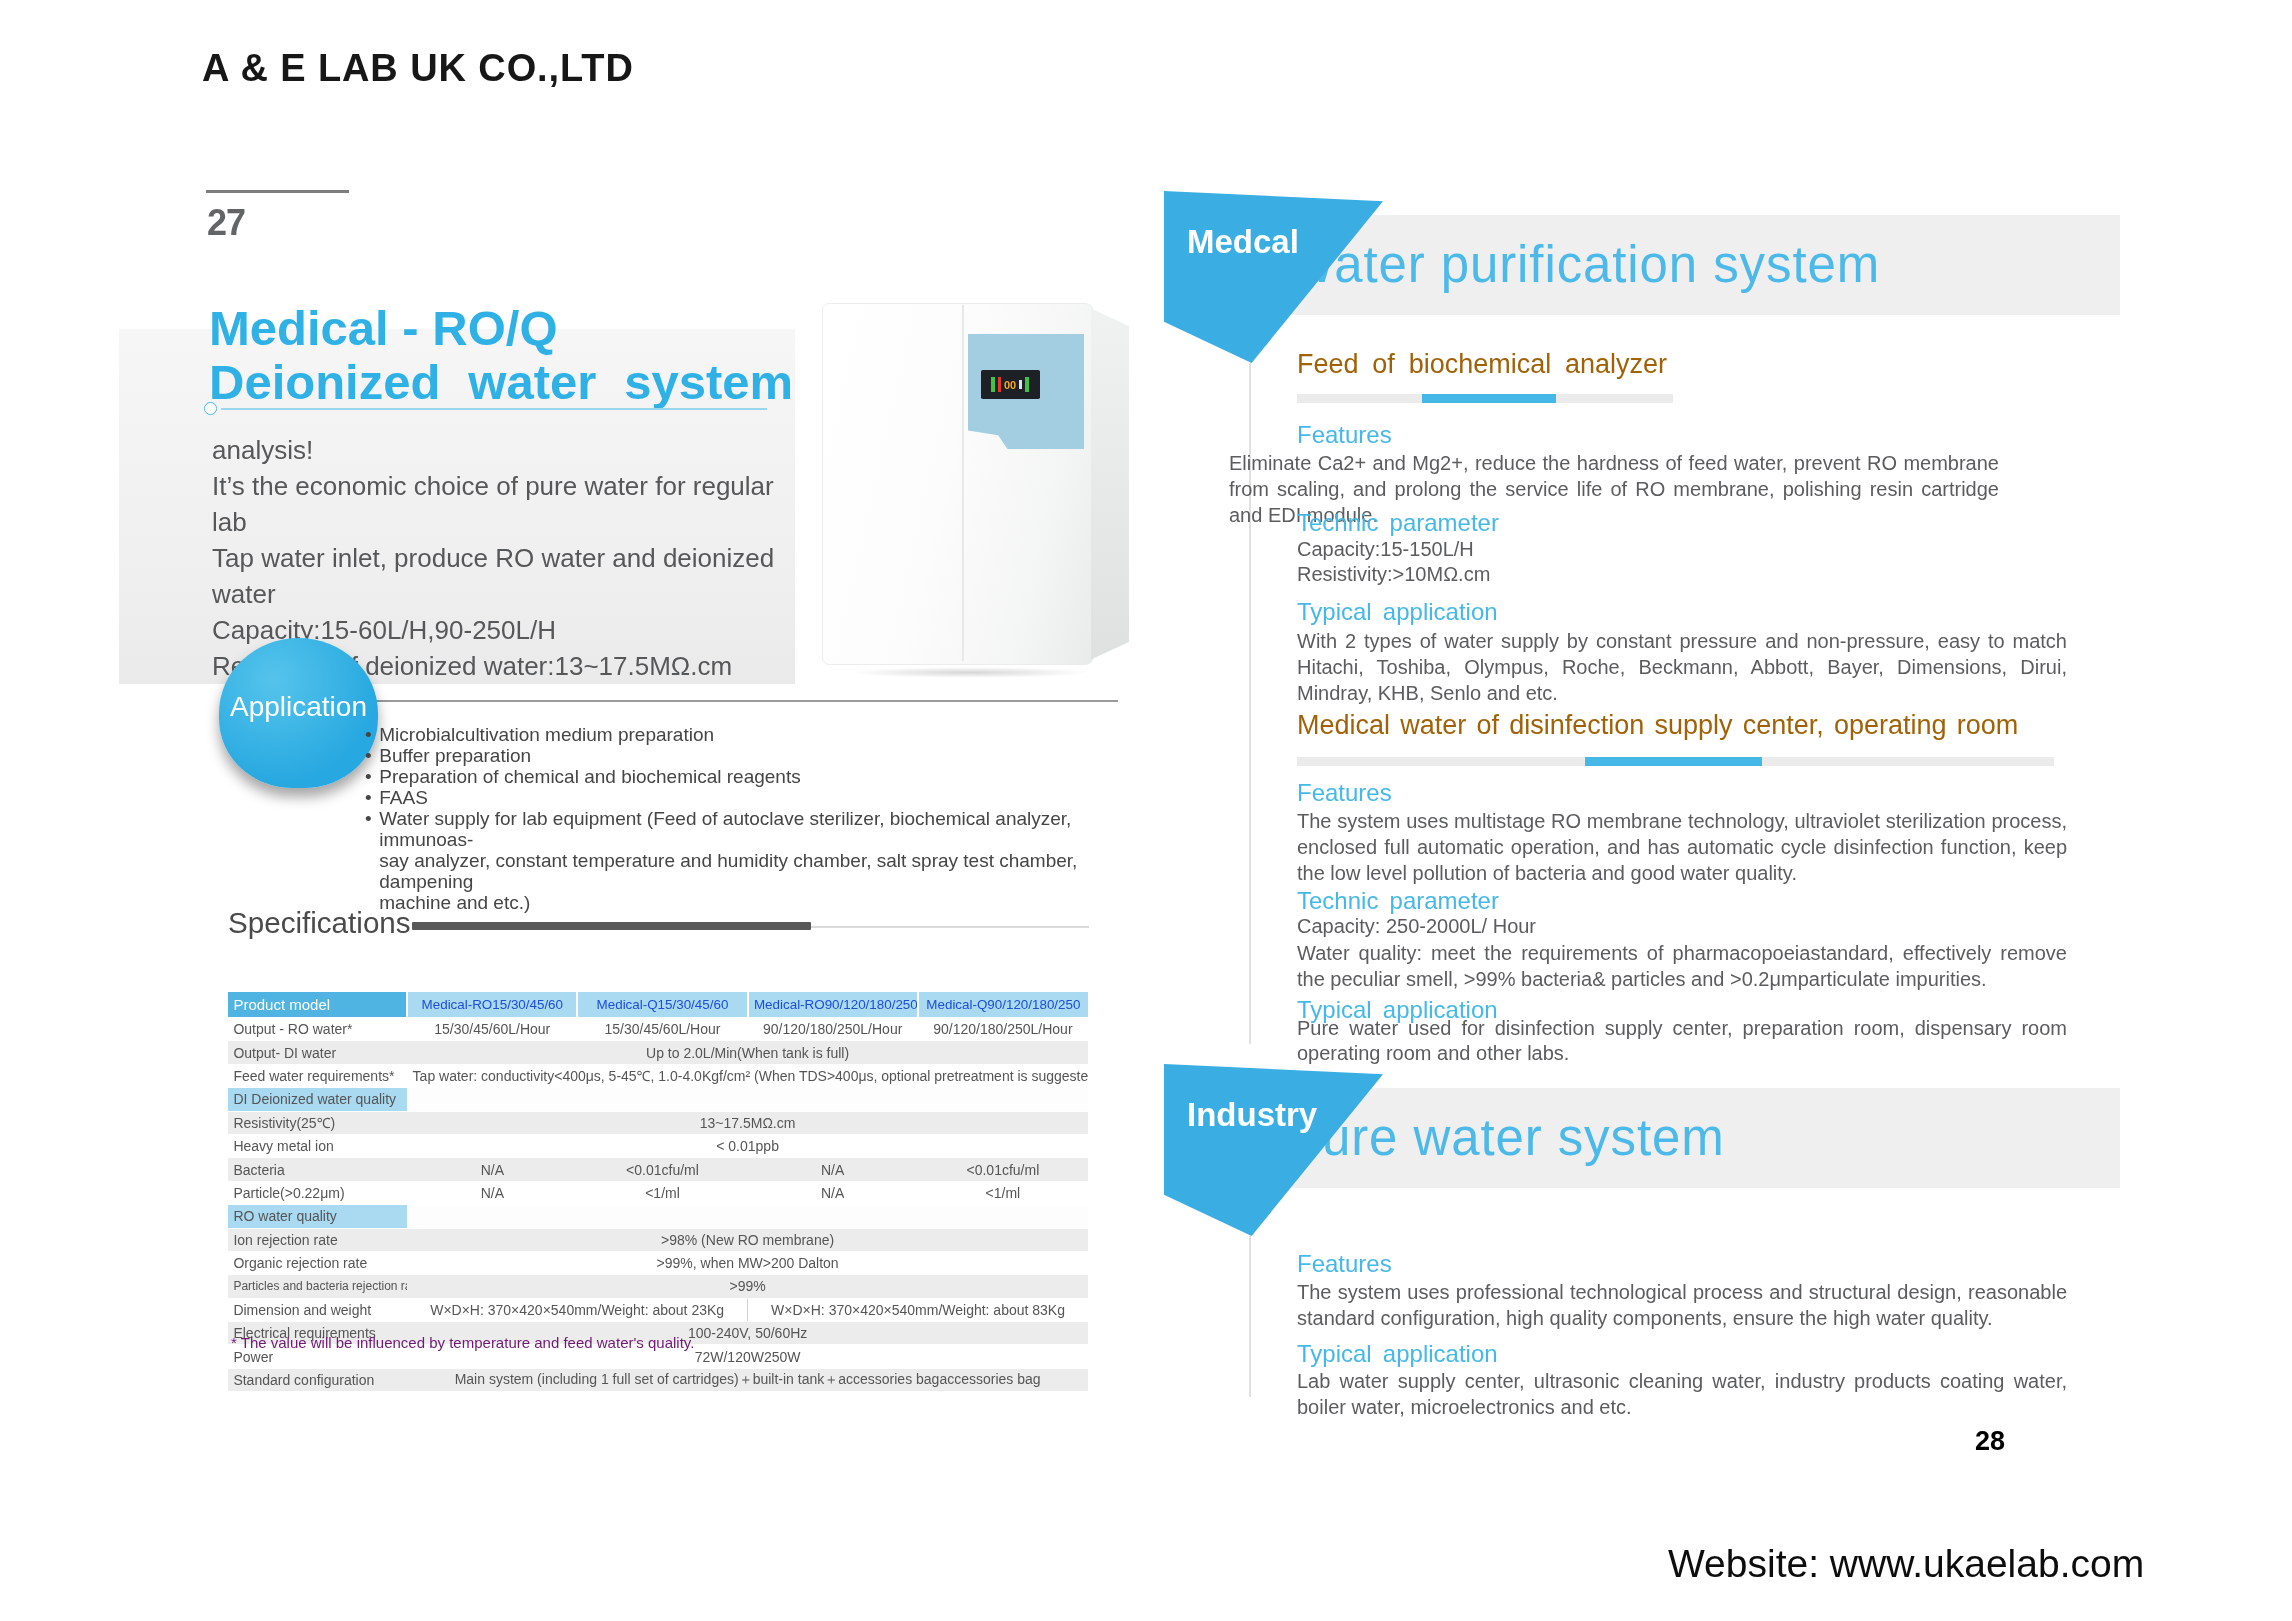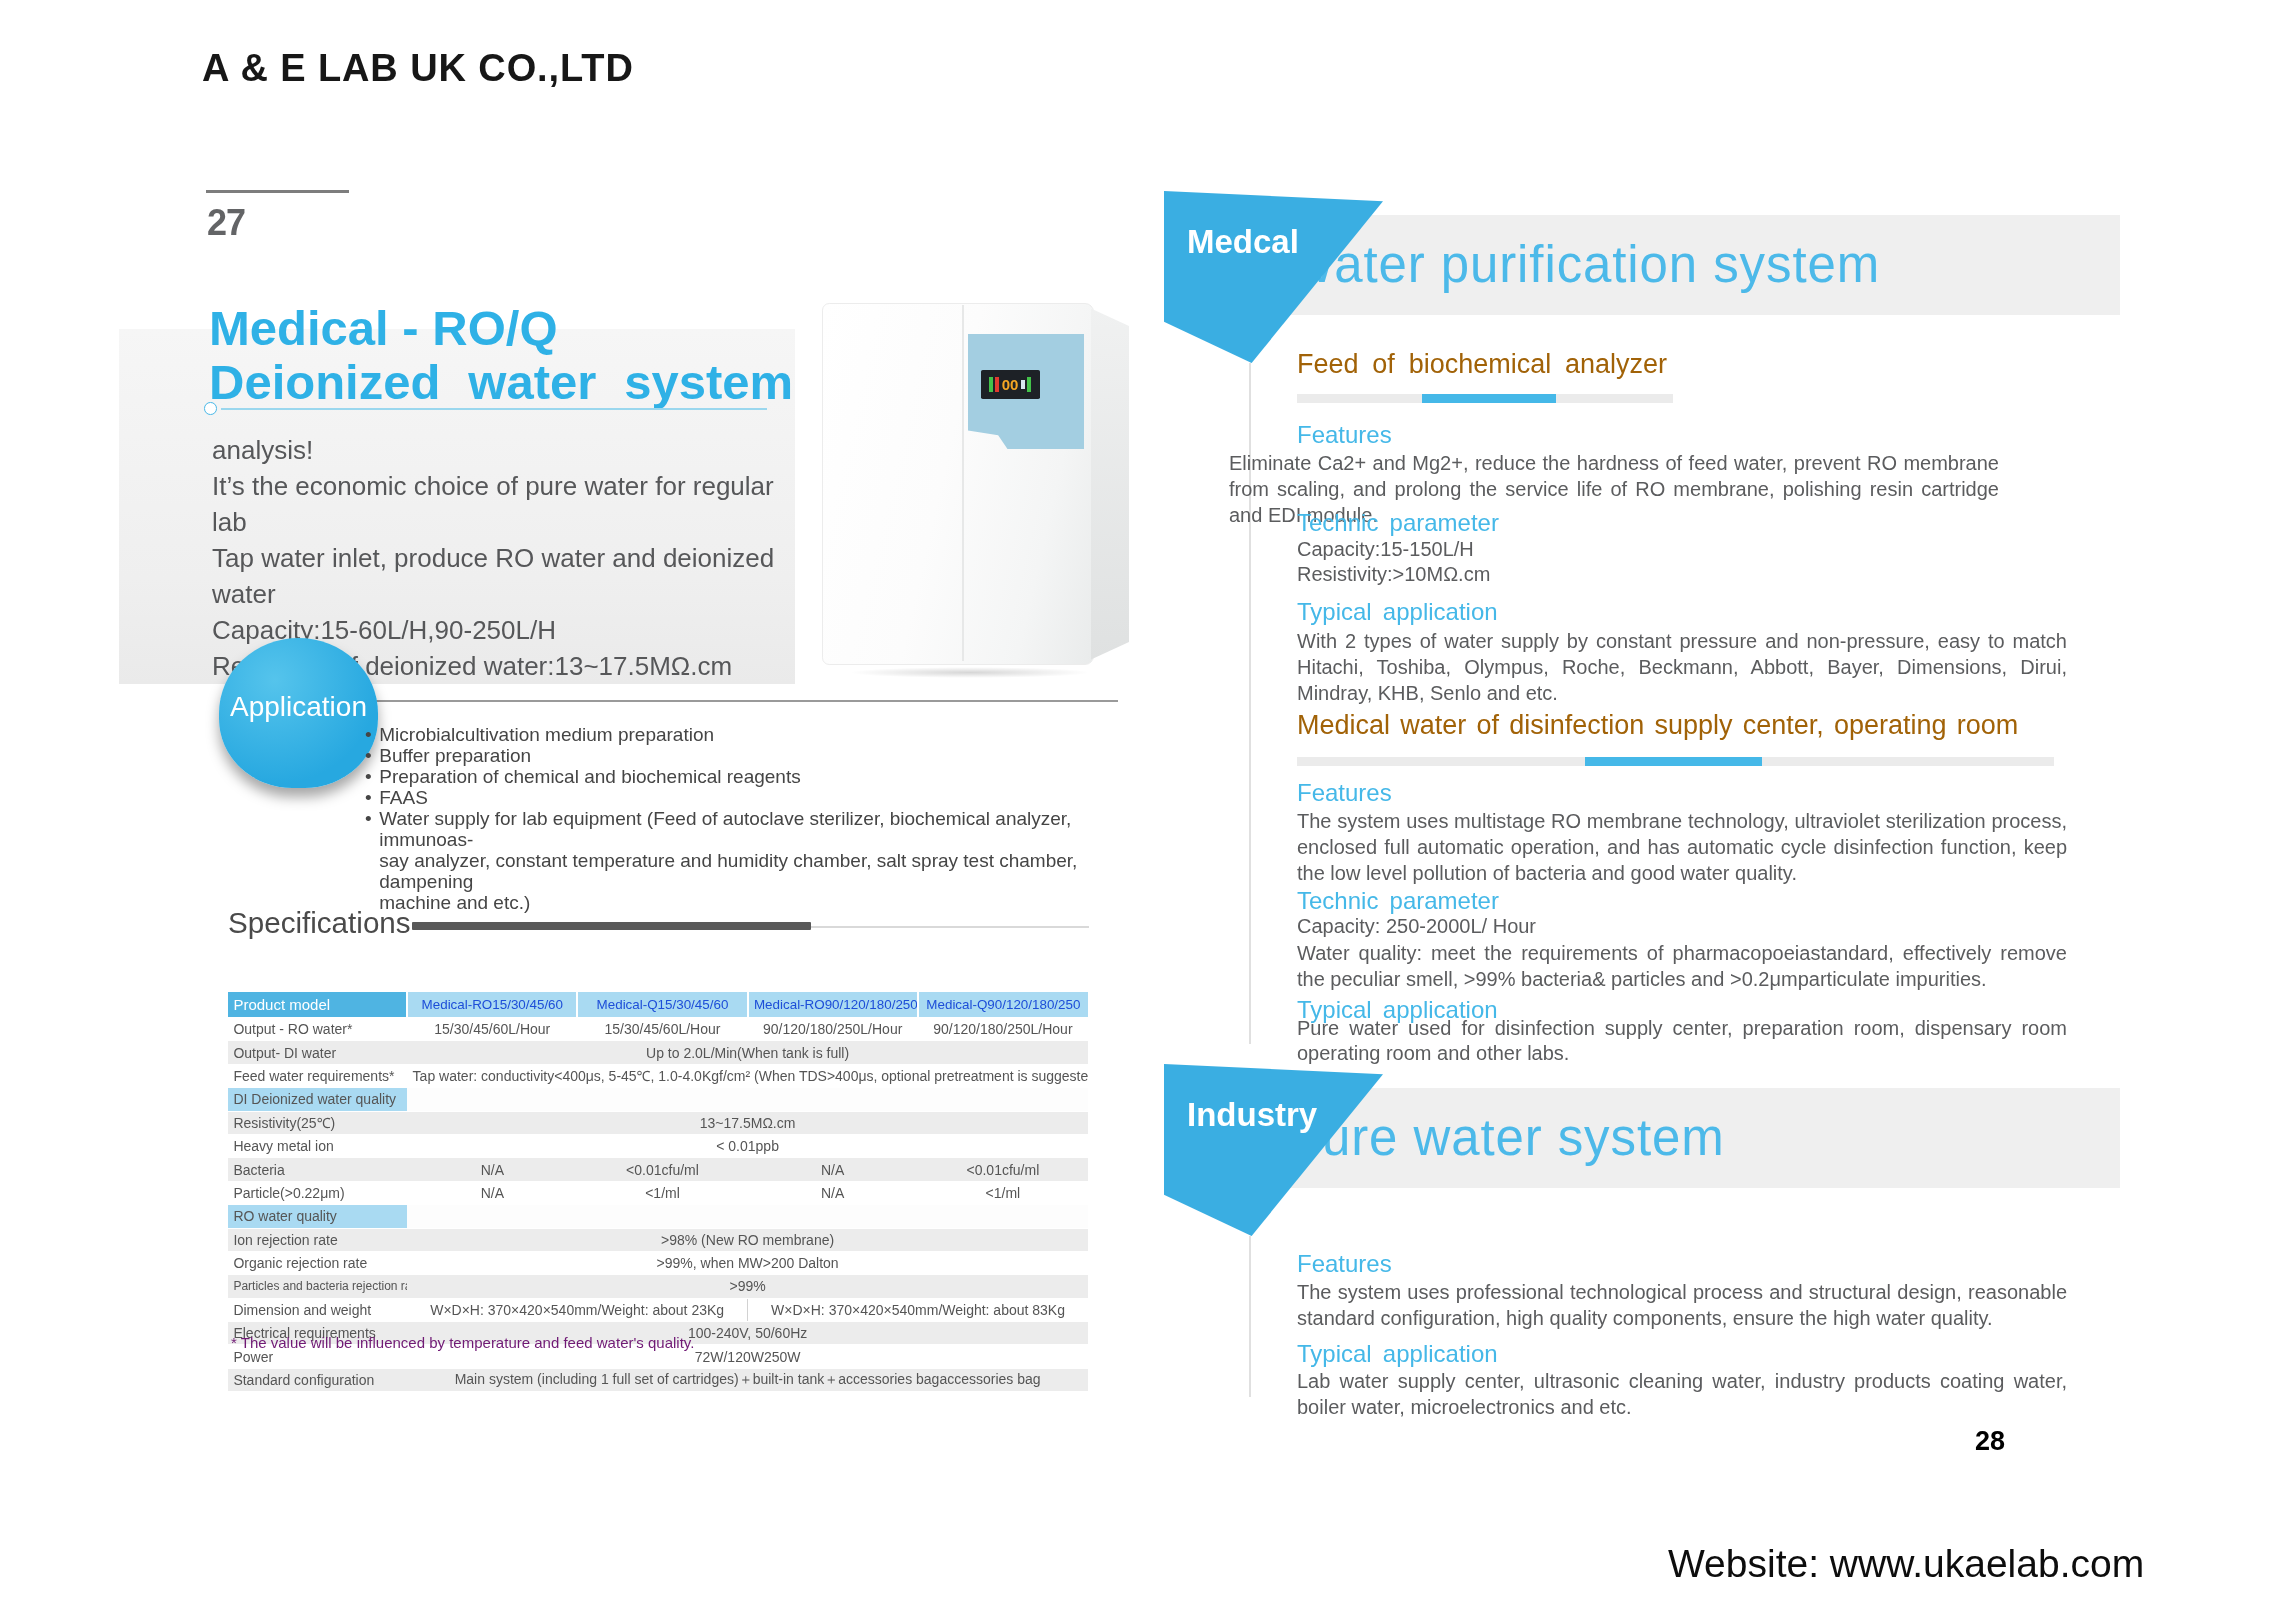--- a/index.html
+++ b/index.html
@@ -28,21 +28,21 @@
             border:0.9px solid #ececec;}
   .dev-side{position:absolute;left:296px;top:12.5px;width:38px;height:351px;background:linear-gradient(180deg,#f0f1f1,#dfe1e1);
             clip-path:polygon(0 0,100% 5%,100% 95%,0 100%);}
   .dev-seam{position:absolute;left:167px;top:9px;width:1.8px;height:356px;background:#e7e8e8;}
   .dev-panel{position:absolute;left:173px;top:38px;width:116px;height:115px;background:#a3cee1;
              clip-path:polygon(0 0,100% 0,100% 100%,34% 100%,26% 88%,0 84%);}
   .dev-display{position:absolute;left:12.5px;top:36px;width:59px;height:29px;background:#1d2126;border-radius:1.8px;
                display:flex;align-items:center;justify-content:center;gap:2.7px;}
   .seg{width:3.6px;height:14.3px;}
   .seg.g{background:#43c24a;} .seg.r{background:#e03a2f;} .seg.w{background:#d8e6ef;height:9px;}
-  .dev-val{color:#f5a623;font-size:15px;font-weight:bold;}
+  .dev-val{color:#f5a623;font-size:11px;font-weight:bold;}
   .dev-foot{position:absolute;left:54px;top:371px;width:242px;height:10.7px;border-radius:50%;
             background:radial-gradient(ellipse at center,rgba(0,0,0,0.16),rgba(0,0,0,0) 70%);}
 
   
   .balloon{left:219px;top:638px;width:159px;height:150px;border-radius:50% 50% 46% 46%;
            background:radial-gradient(circle at 35% 28%,#55c4ec,#27a8e0 70%);
            box-shadow:0 9px 12.5px rgba(0,0,0,0.35);display:flex;align-items:center;justify-content:center;}
   .balloon span{color:#fff;font-size:28px;margin-top:-12.5px;}
   .app-rule{left:376px;top:700px;width:742px;height:1.8px;background:#9a9a9a;}
   .app-list{left:365px;top:724px;width:716px;margin:0;padding:0;list-style:none;}

